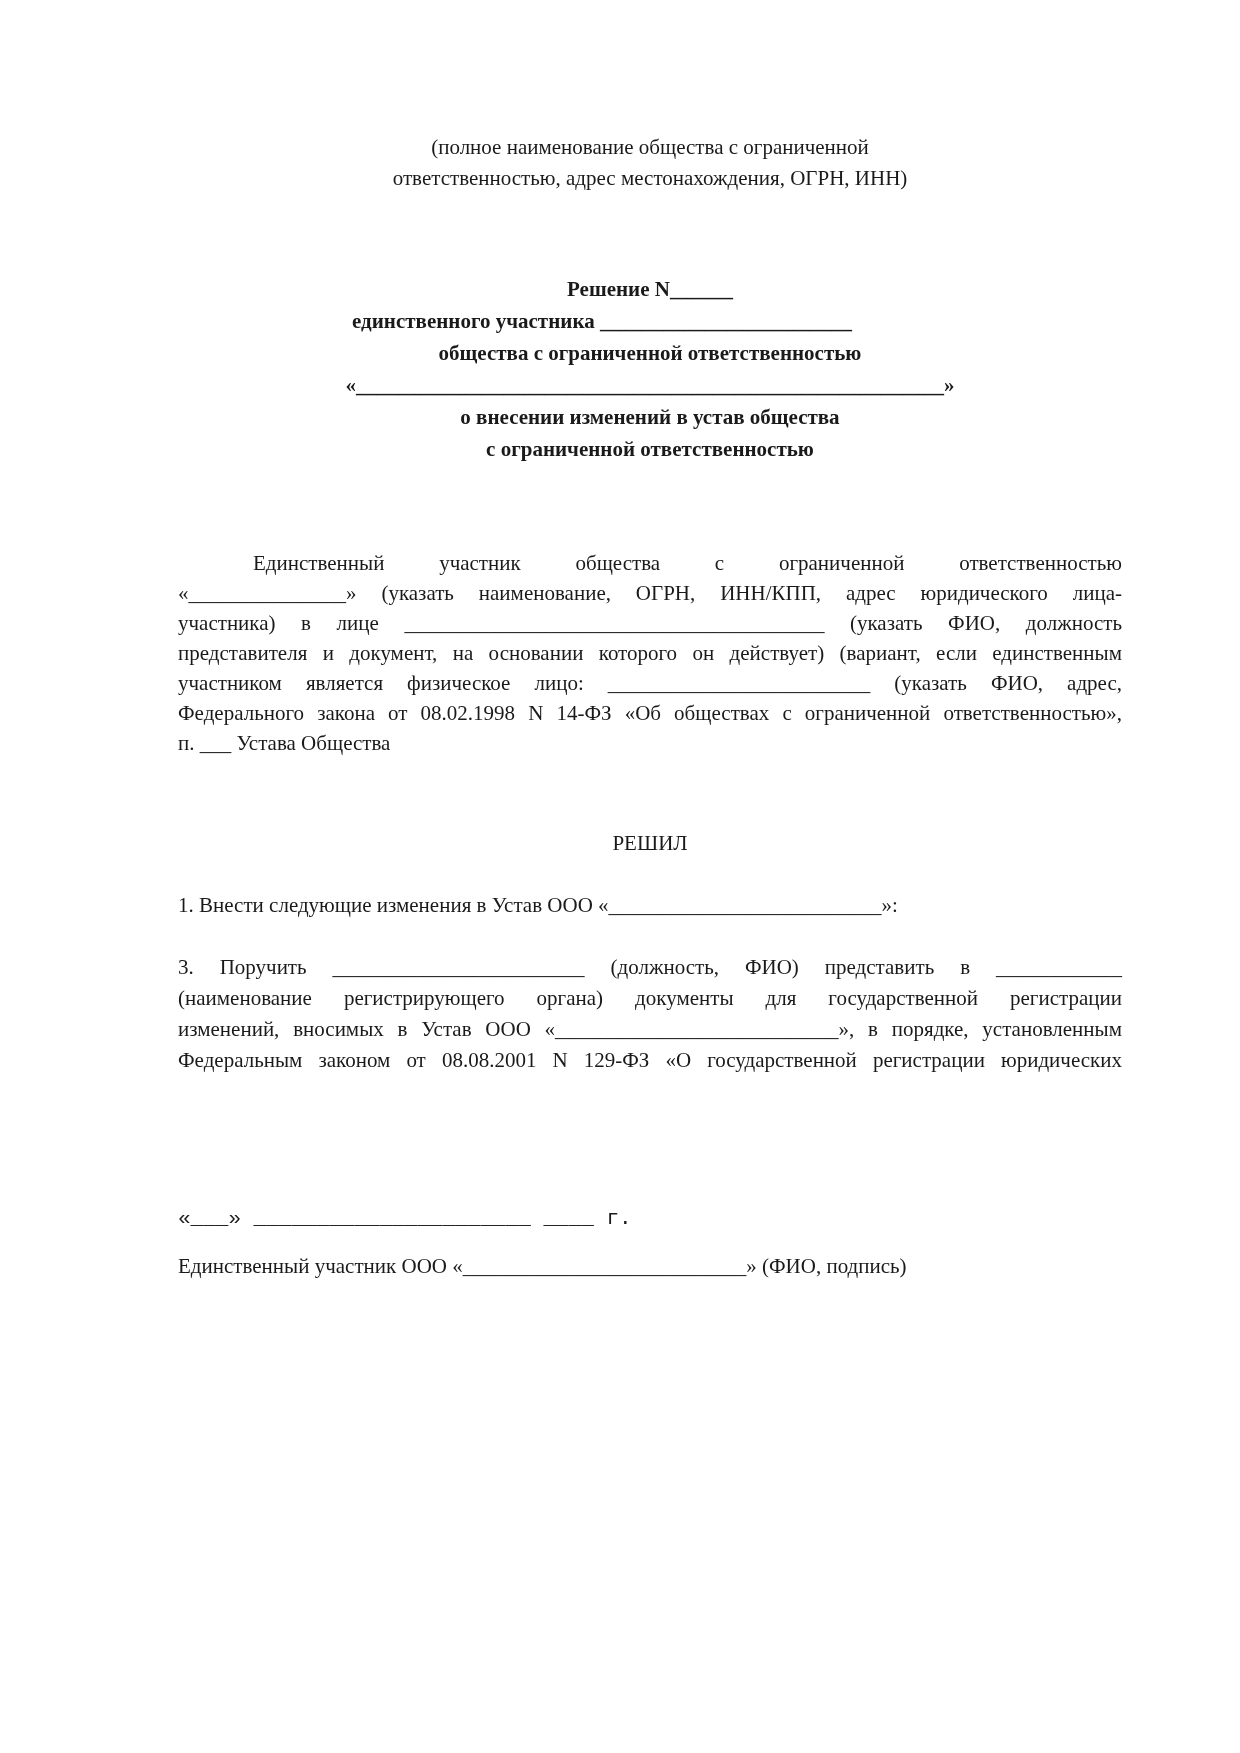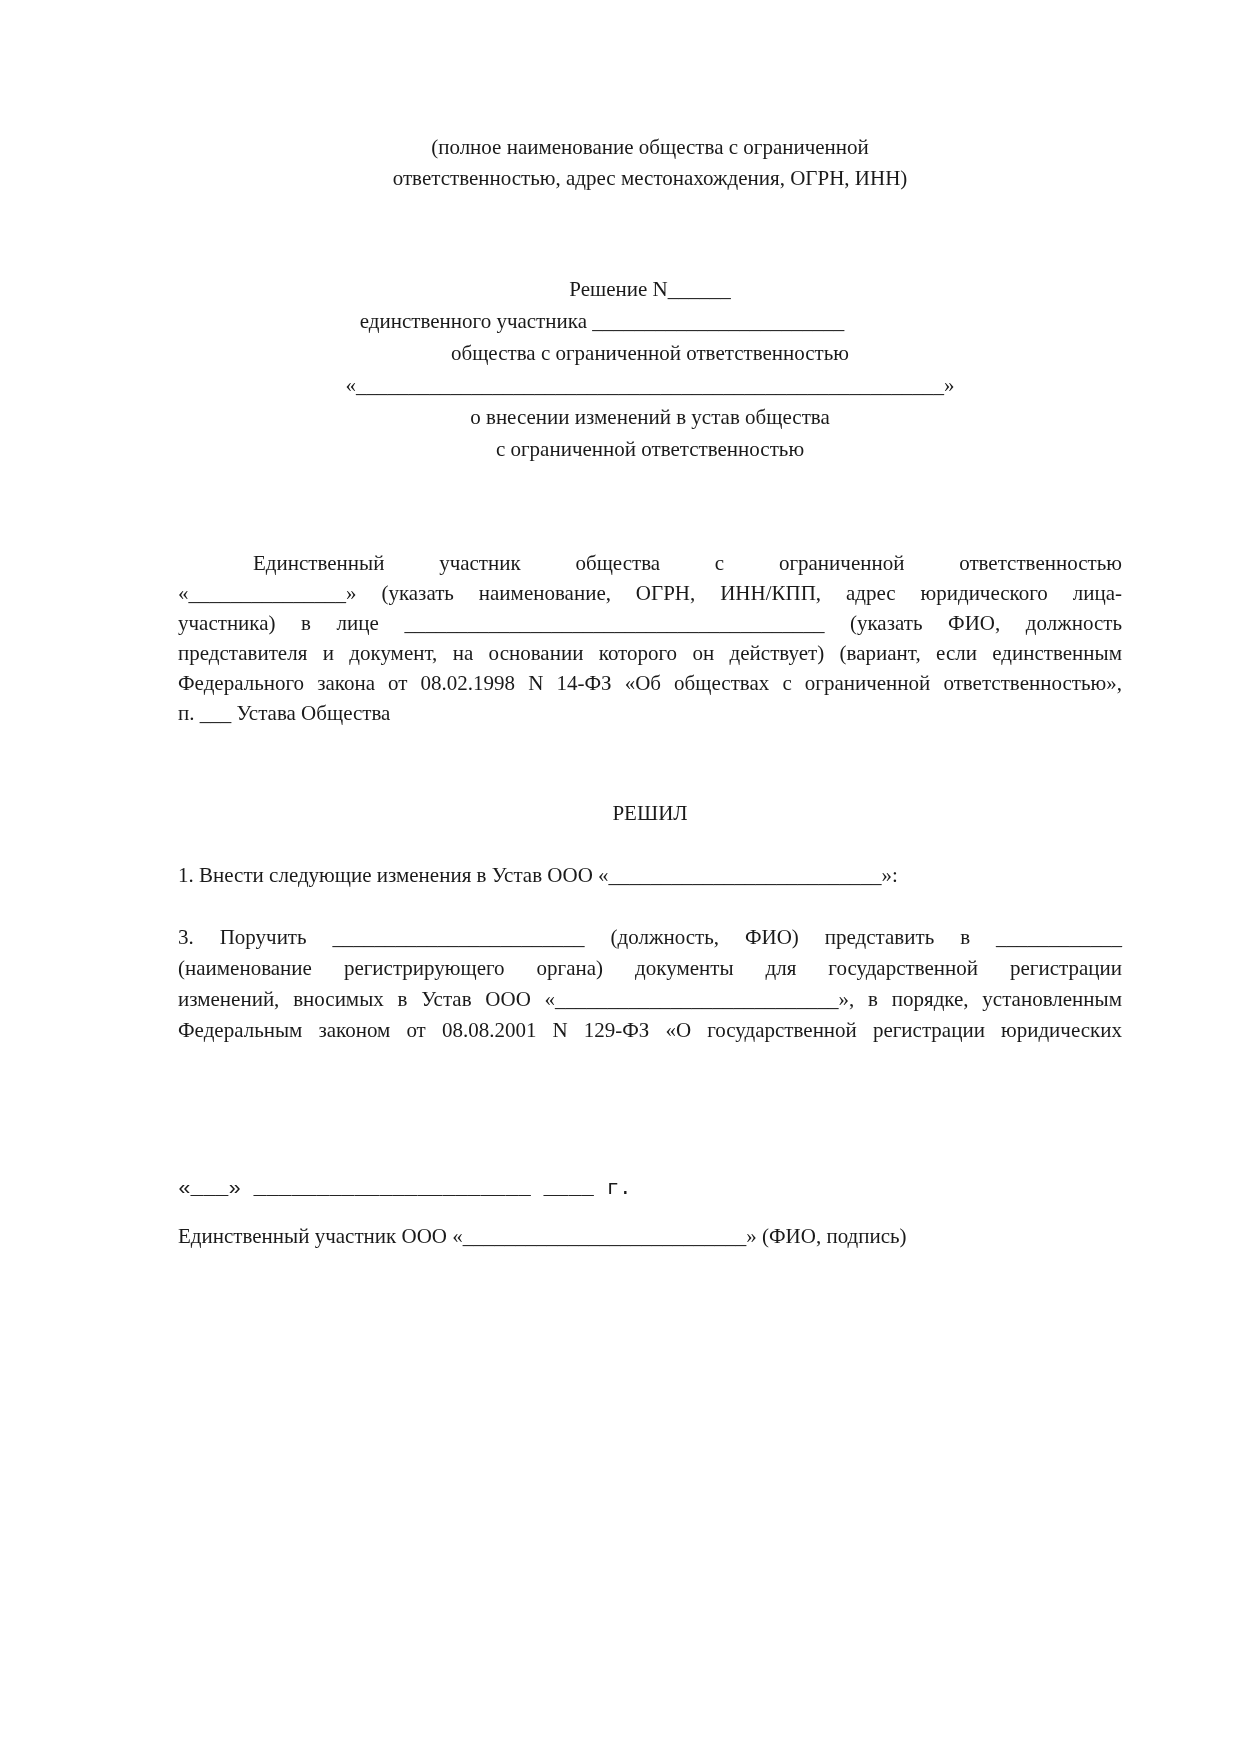--- a/index.html
+++ b/index.html
@@ -9,21 +9,21 @@
     height: 1753px;
     box-sizing: border-box;
     padding: 132px 118px 0 178px;
     background: #ffffff;
     font-family: "Liberation Serif", "DejaVu Serif", serif;
     font-size: 21px;
     color: #1a1a1a;
     overflow: hidden;
   }
   .doc-header { text-align: center; line-height: 31px; }
-  .doc-title  { margin-top: 79px; text-align: center; line-height: 32px; }
+  .doc-title  { margin-top: 79px; text-align: center; line-height: 32px; font-weight: bold; }
   .t-shift    { transform: translateX(-48px); }
   .preamble   { margin-top: 83px; line-height: 30px; }
   .jline      { text-align: justify; text-align-last: justify; }
   .jline.indent { text-indent: 75px; font-family: Liberation Serif, serif; }
   .plain      { text-align: center; text-align-last: left; }
   .reshil     { margin-top: 70px; line-height: 30px; text-align: center; }
   .item-1     { margin-top: 32px;  line-height: 30px; }
   .item-2     { margin-top: 180px; line-height: 30px; }
   .item-3     { margin-top: 32px;  line-height: 31px; }
   .date-line  { margin-top: 128px; line-height: 30px; font-family: Liberation Mono, monospace; }
@@ -46,20 +46,21 @@
     <div>«________________________________________________________»</div>
     <div>о внесении изменений в устав общества</div>
     <div>с ограниченной ответственностью</div>
   </div>
 
   <div class="preamble">
     <div class="jline indent">Единственный участник общества с ограниченной ответственностью</div>
     <div class="jline">«_______________» (указать наименование, ОГРН, ИНН/КПП, адрес юридического лица-</div>
     <div class="jline">участника) в лице ________________________________________ (указать ФИО, должность</div>
     <div class="jline">представителя и документ, на основании которого он действует) (вариант, если единственным</div>
+    <div class="jline">участником является физическое лицо: _________________________ (указать ФИО, адрес,</div>
     <div class="jline">Федерального закона от 08.02.1998 N 14-ФЗ «Об обществах с ограниченной ответственностью»,</div>
     <div class="plain">п. ___ Устава Общества</div>
   </div>
 
   <div class="reshil">РЕШИЛ</div>
 
   <div class="item-1">1. Внести следующие изменения в Устав ООО «__________________________»:</div>
 
 
   <div class="item-3">

